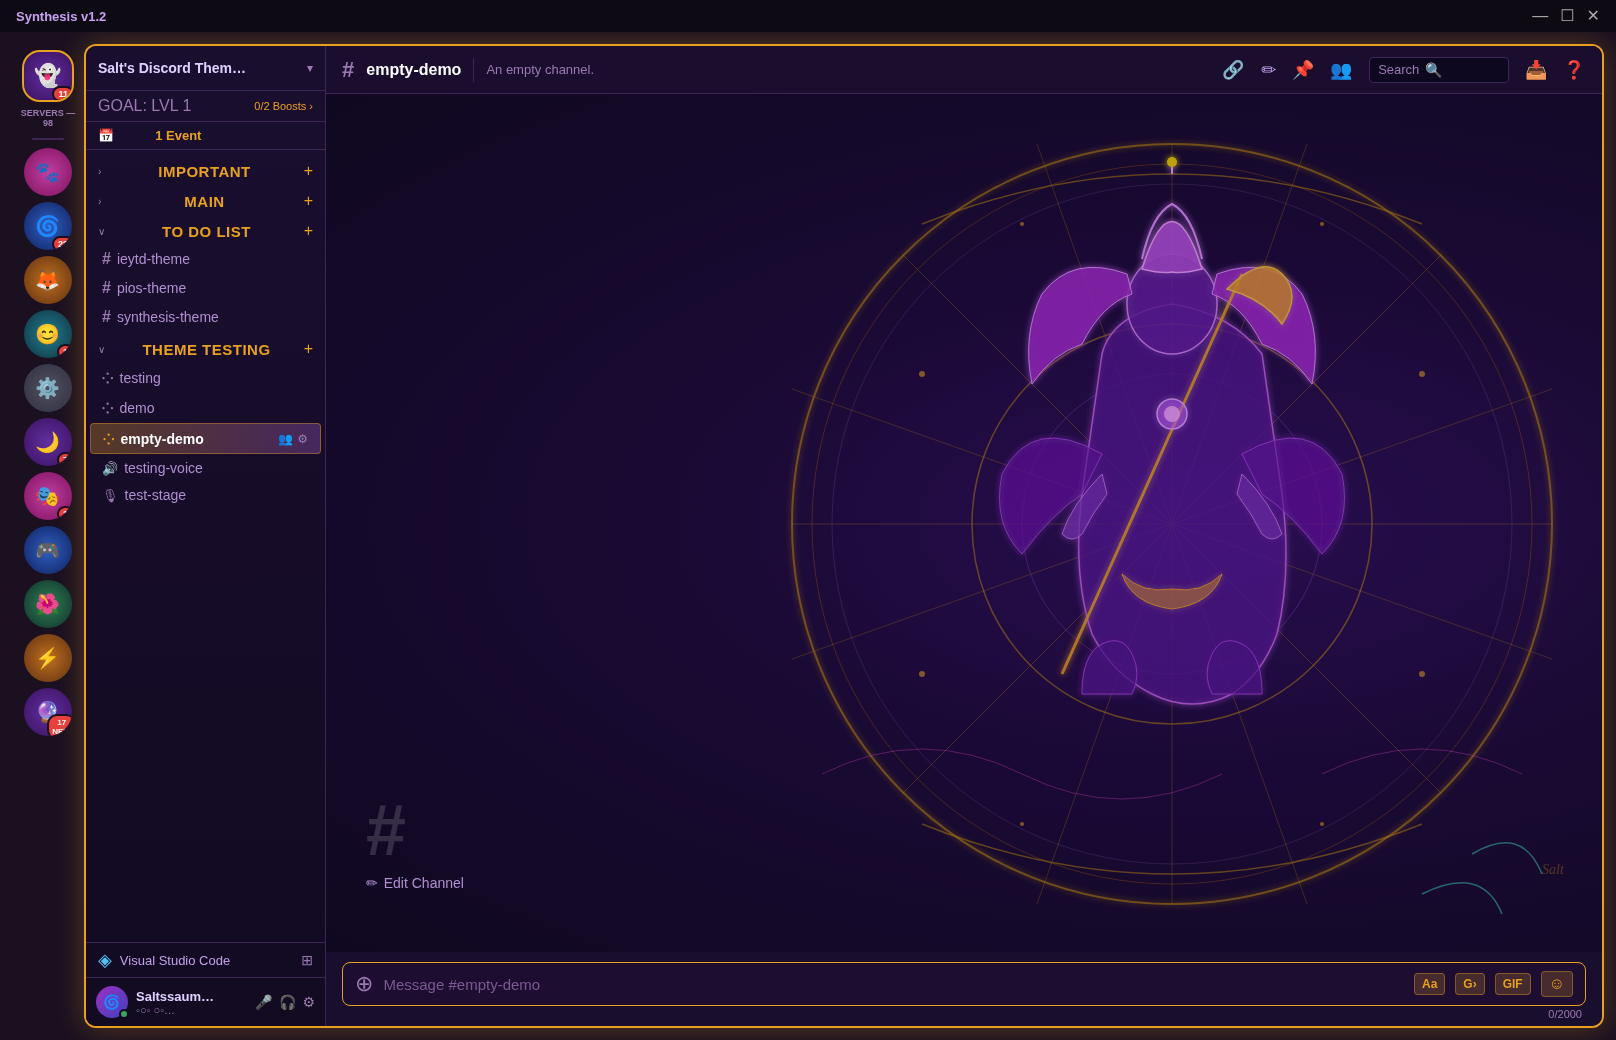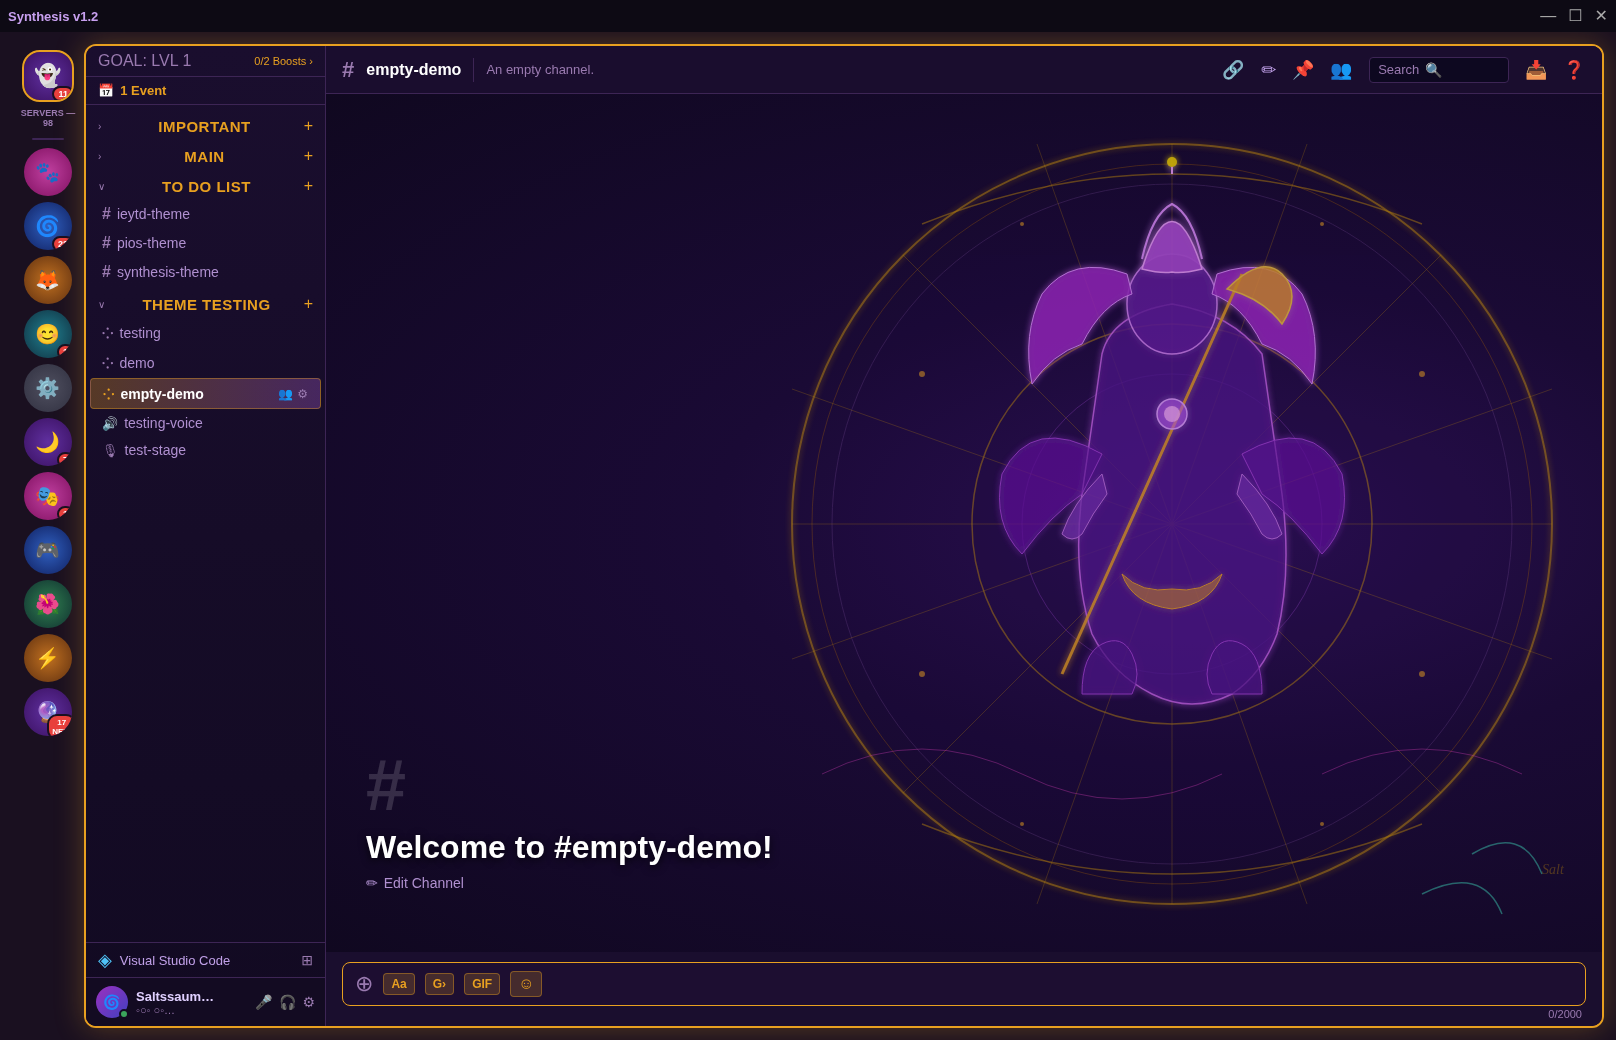--- a/index.html
+++ b/index.html
@@ -12,21 +12,21 @@
       position: relative;
     }
 
     
     .titlebar {
       background: #0d0a14;
       height: 32px;
       display: flex;
       align-items: center;
       justify-content: space-between;
-      padding: 0 8px;
+      padding: 0 16px;
       position: relative;
       z-index: 100;
     }
     .titlebar-title {
       color: #c8a0f0;
       font-size: 13px;
       font-weight: 600;
     }
     .titlebar-controls {
       display: flex;
@@ -168,21 +168,21 @@
 
     
     .event-row {
       padding: 6px 12px;
       display: flex;
       align-items: center;
       gap: 6px;
       border-bottom: 1px solid #3d2555;
     }
     .event-icon { color: #e8a020; font-size: 13px; }
-    .event-text { color: #e8a020; font-size: 13px; font-weight: 600; }
+    .event-text { color: #e8a020; font-size: 13px; font-weight: 600; margin-left: 35px; }
 
     
     .channel-list {
       flex: 1;
       overflow-y: auto;
       padding: 4px 0;
     }
     .channel-list::-webkit-scrollbar { width: 4px; }
     .channel-list::-webkit-scrollbar-thumb { background: #3d2555; border-radius: 2px; }
 
@@ -503,20 +503,24 @@
     <div class="server-icon si-purple" style="position:relative;">
       <span style="font-size:20px;">🔮</span>
       <span class="badge new-badge">17<br>NEW</span>
     </div>
   </div>
 
   <div class="discord-window">
 
     <div class="channel-sidebar">
 
+      <div class="server-header">
+        <span class="server-header-name">Salt's Discord Them…</span>
+        <span class="server-header-chevron">▾</span>
+      </div>
 
       <div class="boost-bar">
         <span class="boost-label">GOAL: LVL 1</span>
         <span class="boost-count">0/2 Boosts ›</span>
       </div>
 
       <div class="event-row">
         <span class="event-icon">📅</span>
         <span class="event-text">1 Event</span>
       </div>
@@ -721,31 +725,31 @@
               <path d="M 750 780 Q 800 750 820 800" fill="none"></path>
               <path d="M 700 820 Q 760 790 780 840" fill="none"></path>
             </g>
 
             <text x="820" y="800" font-size="14" fill="#c8900a" opacity="0.4" font-family="serif" font-style="italic">Salt</text>
           </svg>
         </div>
 
         <div class="welcome-content">
           <div class="welcome-hash-big">#</div>
-          <div class="welcome-title">Welcome to #empty-demo!</div>
           <button class="edit-channel-btn">
             <span>✏</span>
             <span>Edit Channel</span>
           </button>
         </div>
       </div>
 
       <div class="message-input-area">
         <div class="message-input-box">
           <button class="message-add-btn">⊕</button>
+          <input class="message-input" type="text" placeholder="Message #empty-demo" style="">
           <div class="message-input-tools">
             <button class="msg-tool-btn">Aa</button>
             <button class="msg-tool-btn">G›</button>
             <button class="msg-tool-btn">GIF</button>
             <button class="msg-tool-btn" style="font-size:16px;">☺</button>
           </div>
         </div>
         <div class="msg-char-count">0/2000</div>
       </div>
     </div>

